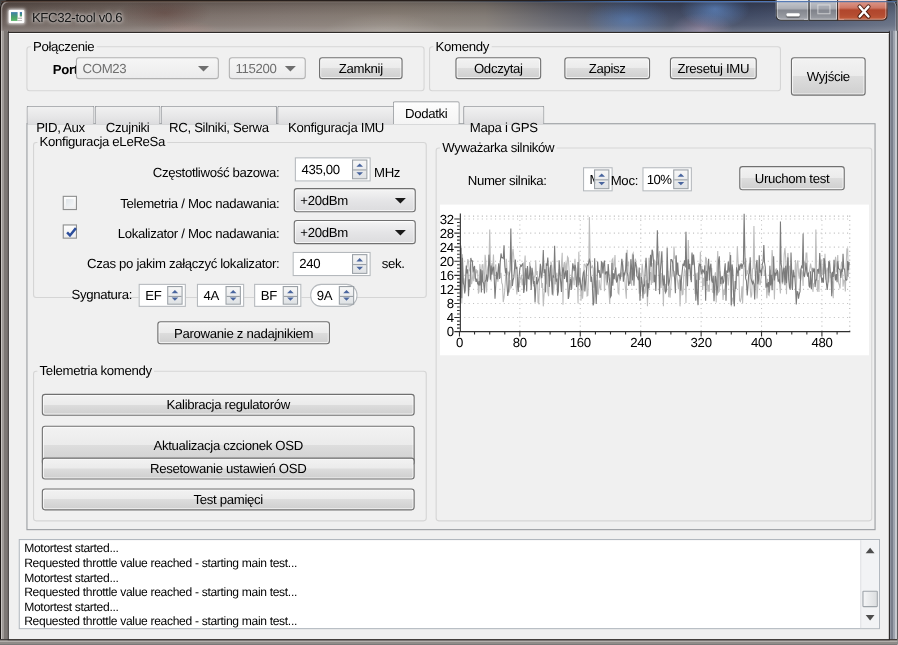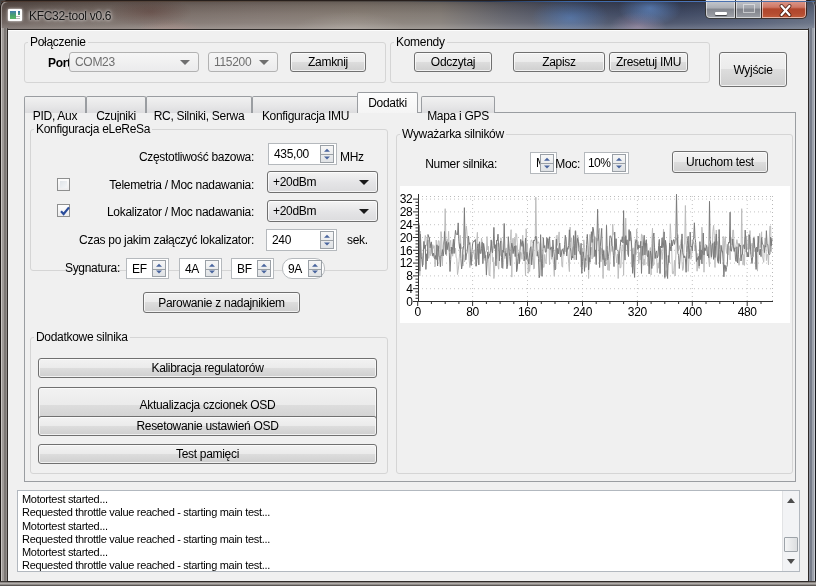--- a/index.html
+++ b/index.html
@@ -143,21 +143,21 @@
 <div class="cmb dis" style="left:208px;top:52px;width:70px;height:20px;">
     <span class="v">115200</span>
     <span class="arr"></span>
   </div>
 <div class="btn" style="left:290px;top:52px;width:76px;height:20px;">Zamknij</div>
 
 <div class="grp" style="left:390px;top:42px;width:320px;height:41px;">
     <span>Komendy</span>
   </div>
 <div class="btn" style="left:414px;top:52px;width:78px;height:20px;">Odczytaj</div>
-<div class="btn" style="left:513px;top:52px;width:92px;height:20px;">Zapisz</div>
+<div class="btn" style="left:513px;top:52px;width:78px;height:20px;">Zapisz</div>
 <div class="btn" style="left:609px;top:52px;width:79px;height:20px;">Zresetuj IMU</div>
 <div class="btn" style="left:719px;top:52px;width:68px;height:35px;">Wyjście</div>
 
 <div class="tabpage"></div>
 <div class="tab" style="left:24px;width:62px;">PID, Aux</div>
 <div class="tab" style="left:86px;width:60px;">Czujniki</div>
 <div class="tab" style="left:146px;width:106px;">RC, Silniki, Serwa</div>
 <div class="tab" style="left:252px;width:107px;">Konfiguracja IMU</div>
 <div class="tab sel" style="left:357px;width:61px;">Dodatki</div>
 <div class="tab" style="left:421px;width:74px;">Mapa i GPS</div>
@@ -233,21 +233,21 @@
     <span class="v">9A</span>
     <span class="btns">
       <i class="up"></i>
       <i class="dn"></i>
     </span>
   </div>
 
 <div class="btn" style="left:143px;top:292px;width:157px;height:21px;">Parowanie z nadajnikiem</div>
 
 <div class="grp" style="left:30px;top:337px;width:358px;height:137px;">
-    <span>Dodatkowe silnika</span>
+    <span>Telemetria komendy</span>
   </div>
 <div class="btn" style="left:38px;top:358px;width:339px;height:20px;">Kalibracja regulatorów</div>
 <div class="btn" style="left:38px;top:387px;width:339px;height:36px;">Aktualizacja czcionek OSD</div>
 <div class="btn" style="left:38px;top:416px;width:339px;height:20px;">Resetowanie ustawień OSD</div>
 <div class="btn" style="left:38px;top:444px;width:339px;height:20px;">Test pamięci</div>
 
 <div class="grp" style="left:396px;top:134px;width:397px;height:340px;">
     <span>Wyważarka silników</span>
   </div>
 <div class="rlbl" style="left:400px;top:157px;width:97px;">Numer silnika:</div>

